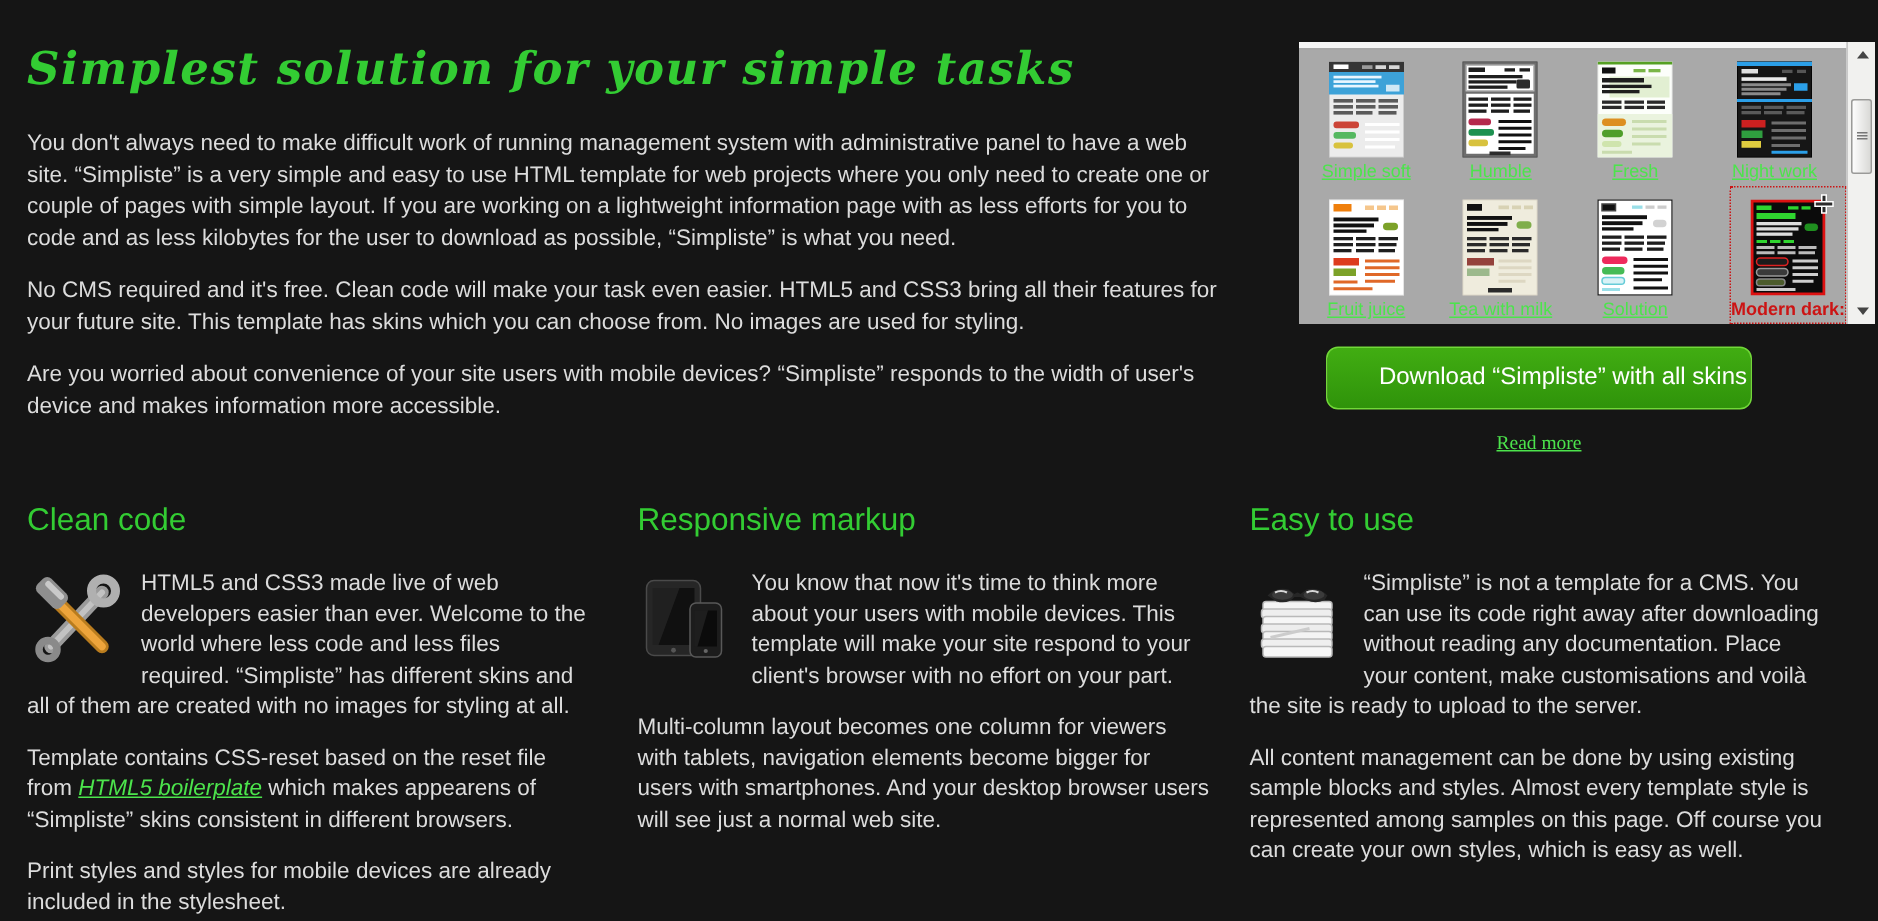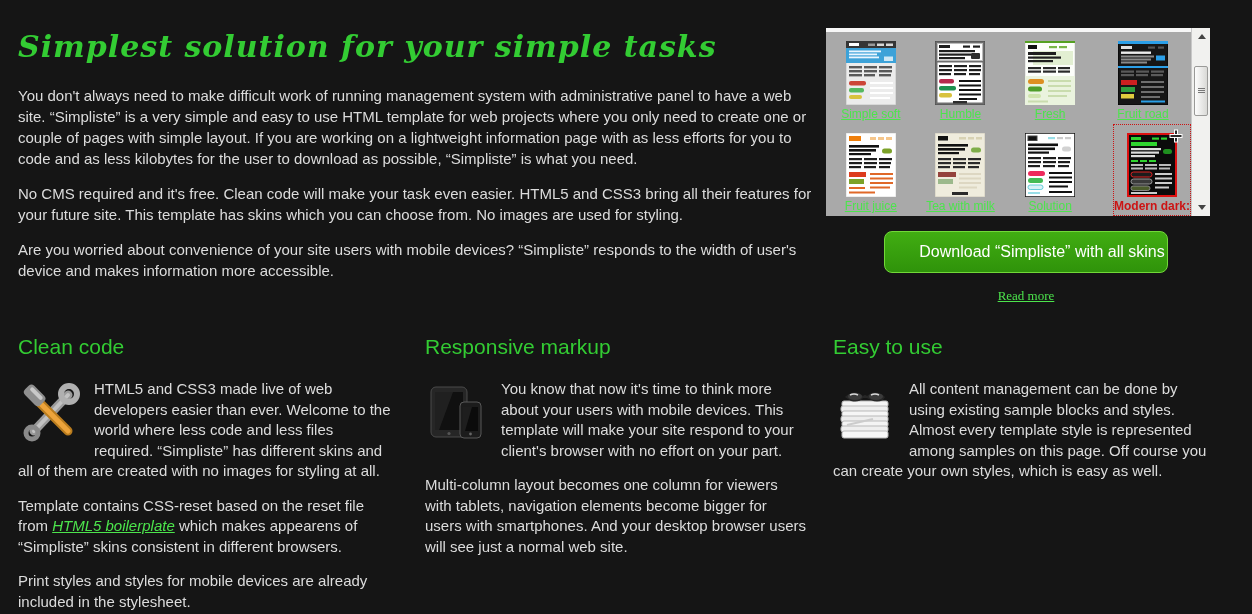--- a/index.html
+++ b/index.html
@@ -17,21 +17,21 @@
     font-family:"DejaVu Serif", serif;
     font-style:italic; font-weight:bold;
     font-size:30px; line-height:1.1;
     color: var(--accent-green,#33cc33);
     margin-bottom:22px; letter-spacing:1px;
   }
   .intro p { font-size:15px; line-height:21px; margin-bottom:14px; }
 
   
   .skins-panel {
-    position:absolute; left:826px; top:28px; width:384px; height:188px;
+    position:absolute; left:866px; top:28px; width:384px; height:188px;
     background: var(--panel-gray,#a9a9a9);
   }
   .panel-top-strip { position:absolute; left:0; top:0; right:19px; height:4px; background:#f7f7f7; }
   .skins-grid {
     position:absolute; left:0; top:4px; right:19px; bottom:0;
     display:grid; grid-template-columns:repeat(4,1fr); grid-template-rows:1fr 1fr;
   }
   .skin-cell {
     display:flex; flex-direction:column; align-items:center; justify-content:flex-end;
     padding-bottom:2px; border:1px dotted transparent; position:relative;
@@ -228,21 +228,21 @@
           <rect x="3" y="39" width="16" height="5" fill="#cc2020"></rect>
           <rect x="3" y="46" width="14" height="5" fill="#2f9e3f"></rect>
           <rect x="3" y="53" width="13" height="4.5" fill="#e0cc3f"></rect>
           <rect x="23" y="40" width="23" height="2" fill="#6e6e6e"></rect>
             <rect x="23" y="45" width="23" height="2" fill="#6e6e6e"></rect>
             <rect x="23" y="50" width="23" height="2" fill="#6e6e6e"></rect>
             <rect x="23" y="55" width="19" height="2" fill="#6e6e6e"></rect>
           <rect x="23" y="59.5" width="24" height="2" fill="#2b9fe8"></rect>
         </svg>
       </div>
-      <a class="skin-label">Fruit road</a>
+      <a class="skin-label">Night work</a>
     </div>
 
     <div class="skin-cell">
       <div class="thumb-wrap">
         <svg width="50" height="64" viewBox="0 0 50 64">
           <rect width="50" height="64" fill="#ffffff" stroke="#dddddd"></rect>
           <rect x="3" y="3" width="12" height="5" fill="#ef7f0c"></rect>
           <rect x="24" y="4" width="6" height="3" fill="#f5c68c"></rect>
             <rect x="32" y="4" width="6" height="3" fill="#f5c68c"></rect>
             <rect x="40" y="4" width="6" height="3" fill="#f5c68c"></rect>
@@ -455,14 +455,15 @@
       </g>
       <g>
         <path d="M12 16 Q18 10 26 12 L30 15 Q32 13 34 15 L38 12 Q46 10 52 16 L50 19 Q44 22 38 19 L34 17 L30 17 Q26 22 18 20 Z" fill="#262626"></path>
         <ellipse cx="22" cy="15.5" rx="7" ry="3.4" fill="#3b3b3b"></ellipse>
         <ellipse cx="43" cy="15.5" rx="7" ry="3.4" fill="#3b3b3b"></ellipse>
         <path d="M17 14 q4 -2 8 0" stroke="#d8d8d8" stroke-width="1.4" fill="none"></path>
         <path d="M38 14 q4 -2 8 0" stroke="#d8d8d8" stroke-width="1.4" fill="none"></path>
       </g>
     </svg>
   </span>
+  <p>“Simpliste” is not a template for a CMS. You can use its code right away after downloading without reading any documentation. Place your content, make customisations and voilà the site is ready to upload to the server.</p>
   <p>All content management can be done by using existing sample blocks and styles. Almost every template style is represented among samples on this page. Off course you can create your own styles, which is easy as well.</p>
 </div>
 
 </body></html>

